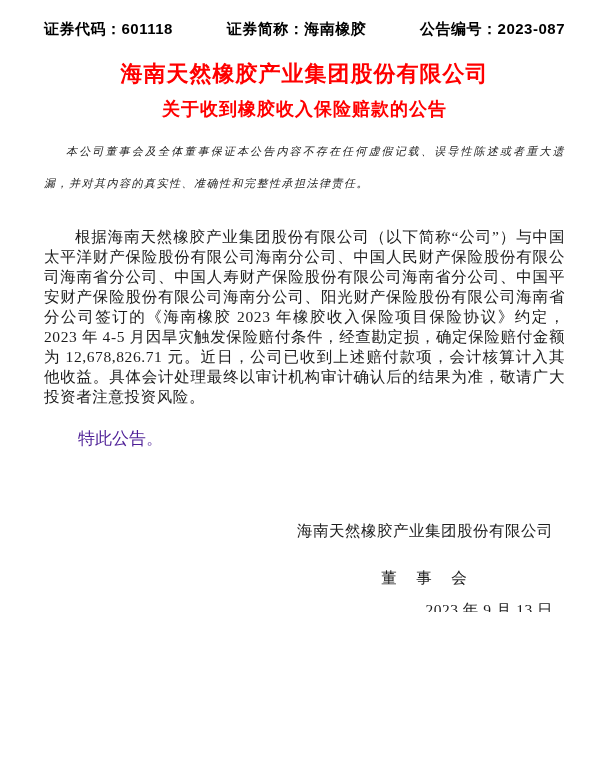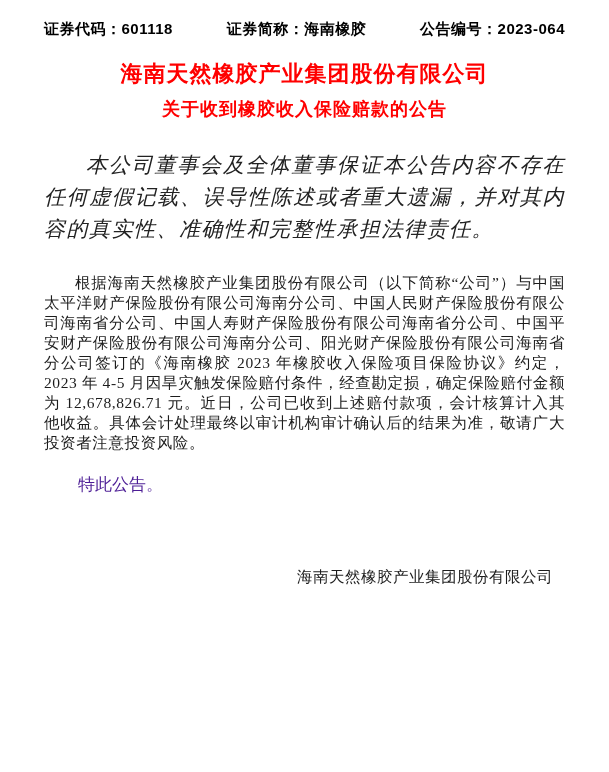--- a/index.html
+++ b/index.html
@@ -29,22 +29,22 @@
   .header-item { letter-spacing: 0.5px; }
   .doc-title {
     text-align: center;
     color: var(--title-red);
     font-family: "Liberation Sans", "DejaVu Sans", sans-serif;
     font-weight: bold;
   }
   .doc-title.line1 { margin-top: 20px; font-size: 22px; letter-spacing: 1px; }
   .doc-title.line2 { margin-top: 8px; font-size: 18px; letter-spacing: 1px; }
   .disclaimer {
-    margin-top: 28px;
-    font-size: 21px;
+    margin-top: 14px;
+    font-size: 11px;
     line-height: 32px;
     text-indent: 2em;
     text-align: justify;
     font-style: italic;
     letter-spacing: 1.5px;
     color: #222222;
   }
   .body-para {
     margin-top: 28px;
     font-size: 15.5px;
@@ -83,21 +83,21 @@
 <div class="page">
 
   <div class="header-row">
     <div class="header-item">
       <span>证券代码：</span><span>601118</span>
     </div>
     <div class="header-item">
       <span>证券简称：</span><span>海南橡胶</span>
     </div>
     <div class="header-item">
-      <span>公告编号：</span><span>2023-064</span>
+      <span>公告编号：</span><span>2023-087</span>
     </div>
   </div>
 
   <div class="doc-title line1">海南天然橡胶产业集团股份有限公司</div>
   <div class="doc-title line2">关于收到橡胶收入保险赔款的公告</div>
 
   <p class="disclaimer">本公司董事会及全体董事保证本公告内容不存在任何虚假记载、误导性陈述或者重大遗漏，并对其内容的真实性、准确性和完整性承担法律责任。</p>
 
   <p class="body-para">根据海南天然橡胶产业集团股份有限公司（以下简称“公司”）与中国太平洋财产保险股份有限公司海南分公司、中国人民财产保险股份有限公司海南省分公司、中国人寿财产保险股份有限公司海南省分公司、中国平安财产保险股份有限公司海南分公司、阳光财产保险股份有限公司海南省分公司签订的《海南橡胶 2023 年橡胶收入保险项目保险协议》约定，2023 年 4-5 月因旱灾触发保险赔付条件，经查勘定损，确定保险赔付金额为 12,678,826.71 元。近日，公司已收到上述赔付款项，会计核算计入其他收益。具体会计处理最终以审计机构审计确认后的结果为准，敬请广大投资者注意投资风险。</p>
 

